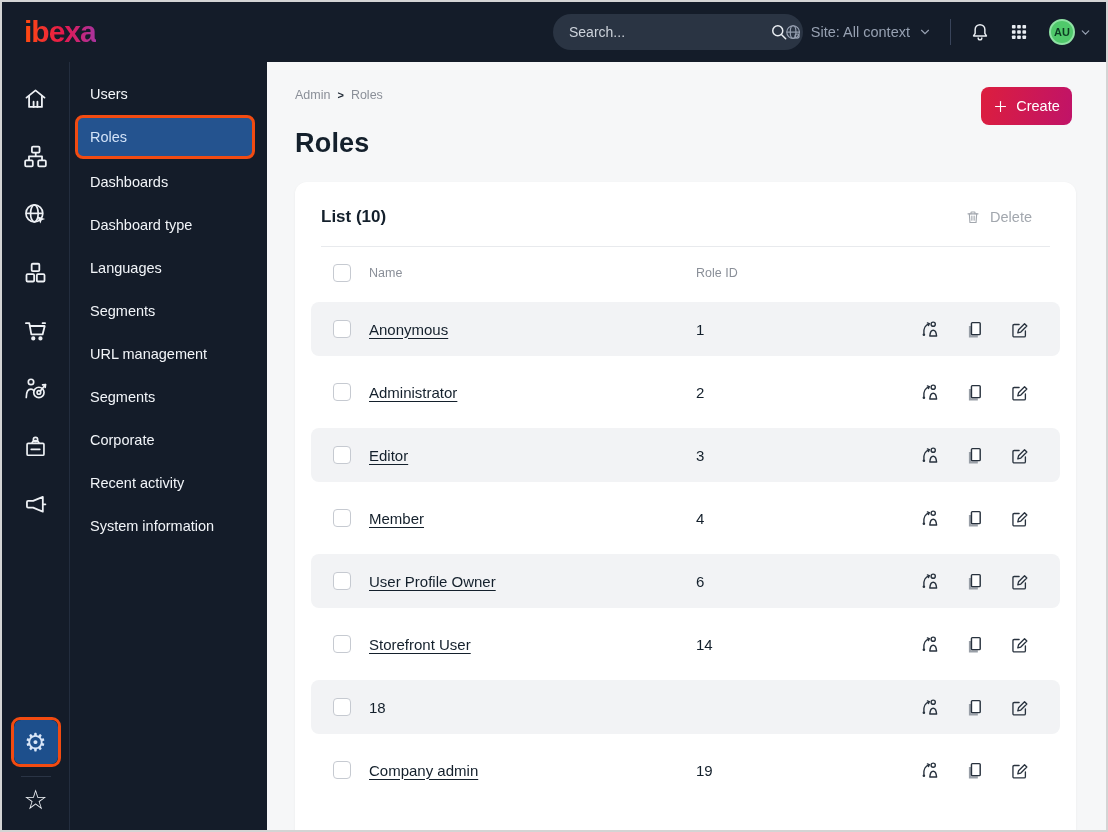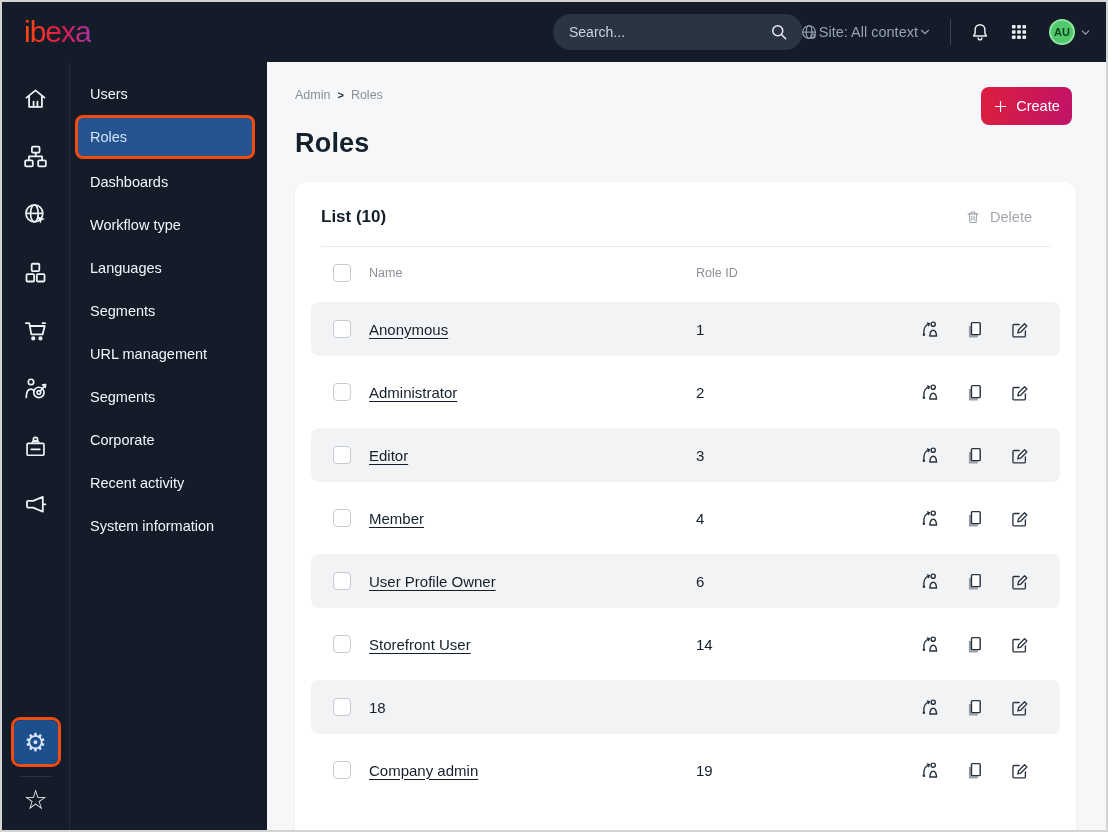--- a/index.html
+++ b/index.html
@@ -8,40 +8,40 @@
     width:1108px; height:832px; border:2px solid #d4d4d4;
     overflow:hidden; position:relative; background:#f6f7f8;
     display:flex; flex-direction:column;
   }
   
   .topbar {
     height:60px; flex:0 0 60px; background:#141c29;
     display:flex; align-items:center; position:relative;
   }
   .logo {
-    margin-left:22px; font-size:30px; font-weight:400; letter-spacing:-1px;
+    margin-left:22px; font-size:30px; font-weight:700; letter-spacing:-1px;
     background:linear-gradient(90deg,#ff4713 5%,#e4184e 55%,#a9339f 100%);
     -webkit-background-clip:text; background-clip:text; color:transparent;
     cursor:pointer; line-height:1;
   }
   .search-wrap {
     position:absolute; left:551px; top:12px; width:250px; height:36px;
     background:#2a3443; border-radius:18px; display:flex; align-items:center;
     padding:0 14px 0 16px;
   }
   .search-wrap input {
     flex:1; background:transparent; border:none; outline:none;
     color:#e6eaef; font-size:14px; font-family:"Liberation Sans",sans-serif;
   }
   .search-wrap input::placeholder { color:#cdd3db; }
   .topbar-right {
     position:absolute; right:14px; top:0; height:60px;
     display:flex; align-items:center; gap:14px;
   }
-  .site-selector { display:flex; align-items:center; gap:0; color:#97a1b2; font-size:14.5px; cursor:pointer; }
+  .site-selector { display:flex; align-items:center; gap:8px; color:#97a1b2; font-size:14.5px; cursor:pointer; }
   .v-divider { width:1px; height:26px; background:#39445a; margin:0 4px; }
   .top-icon-btn { background:none; border:none; color:#e9edf2; width:26px; height:26px; padding:0; cursor:pointer; }
   .avatar-wrap { display:flex; align-items:center; gap:4px; cursor:pointer; }
   .avatar {
     width:26px; height:26px; border-radius:50%; background:#50c96b;
     border:2px solid #8fe2a4; color:#0c3d22; font-size:11px; font-weight:700;
     display:flex; align-items:center; justify-content:center;
   }
   
   .body-row { flex:1; display:flex; min-height:0; }
@@ -263,21 +263,21 @@
         </div>
         <div class="rail-divider"></div>
         <button class="star-btn">☆</button>
       </div>
     </nav>
 
     <nav class="admin-menu" id="admin-menu">
         <div class="menu-item">Users</div>
         <div class="menu-item selected">Roles</div>
         <div class="menu-item">Dashboards</div>
-        <div class="menu-item">Workflow type</div>
+        <div class="menu-item">Dashboard type</div>
         <div class="menu-item">Languages</div>
         <div class="menu-item">Segments</div>
         <div class="menu-item">URL management</div>
         <div class="menu-item">Segments</div>
         <div class="menu-item">Corporate</div>
         <div class="menu-item">Recent activity</div>
         <div class="menu-item">System information</div>
       </nav>
 
     <main class="content">

